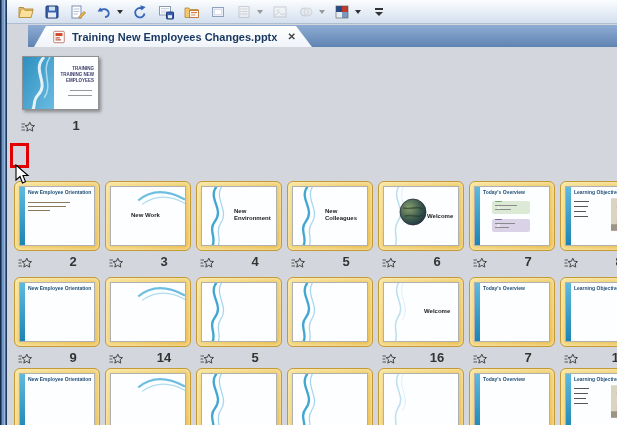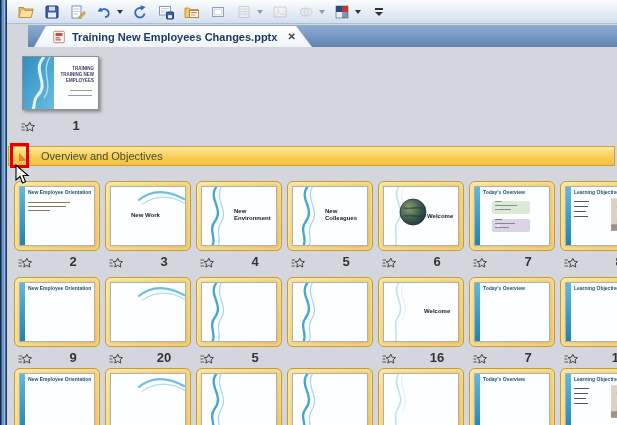--- a/index.html
+++ b/index.html
@@ -287,24 +287,20 @@
       <i class="t1l" style="right:6px;top:38px;width:24px"></i>
     </div>
     <div class="foot">
       <span class="staricon"><svg>
             <use href="#sym-star-tag"></use>
           </svg></span>
       <b class="num">1</b>
     </div>
   </div>
 
-  <div id="section-bar">
-    <span id="collapse-tri"></span>
-    <span id="section-label">Overview and Objectives</span>
-  </div>
   <div id="red-box"></div>
   <svg id="cursor" width="15" height="21" viewBox="0 0 15 21">
     <path d="M1 1 L1 16 L5 12.5 L7.5 19 L10.5 17.8 L8 11.5 L13 11.5 Z" fill="#fff" stroke="#000" stroke-width="1.1"></path>
   </svg>
 
   <div class="row" id="row1">
     <div class="cell">
       <div class="frame">
           <div class="slide">
         <i class="sbar"></i>
@@ -455,21 +451,21 @@
           <div class="slide">
         <svg class="dsvg">
               <use href="#sym-wave-tr"></use>
             </svg>
       </div>
         </div>
       <div class="foot">
           <span class="staricon"><svg>
               <use href="#sym-star-tag"></use>
             </svg></span>
-      <b class="num">20</b>
+      <b class="num">14</b>
         </div>
     </div>
     <div class="cell">
       <div class="frame">
           <div class="slide">
         <svg class="dsvg">
               <use href="#sym-wave-left"></use>
             </svg>
       </div>
         </div>

